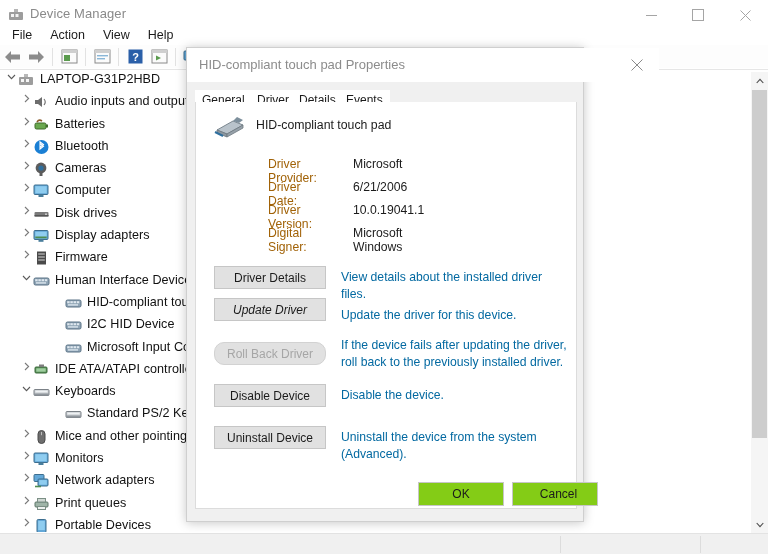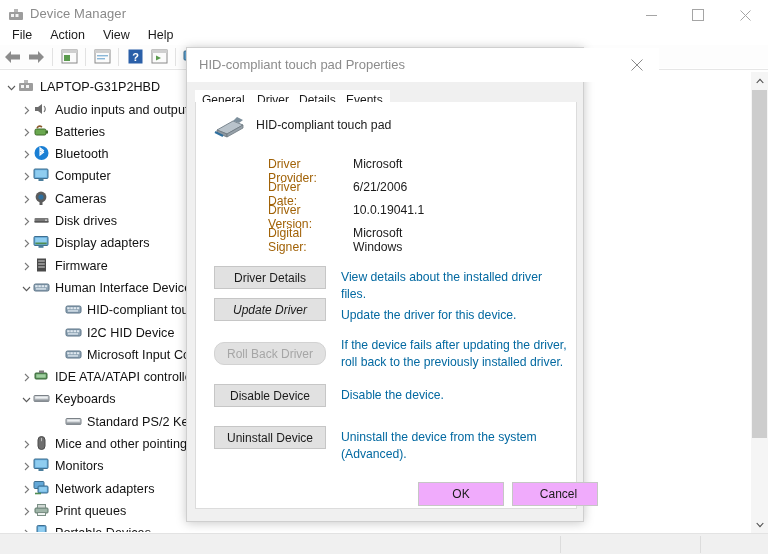--- a/index.html
+++ b/index.html
@@ -57,21 +57,21 @@
   #toolbar-rule{
     position:absolute;left:0;top:69px;width:768px;height:1px;background:#e6e6e6;
   }
 
   
   #tree-panel{
     position:absolute;left:0;top:72px;width:768px;height:460px;
     background:#ffffff;overflow:hidden;
   }
   .tree-row{
-    position:relative;height:22.3px;display:flex;align-items:flex-end;
+    position:relative;height:22.3px;display:flex;align-items:flex-start;
     white-space:nowrap;
   }
   .chev{
     width:13px;min-width:13px;text-align:center;color:#6d6d6d;font-size:9px;
     line-height:1;
   }
   .chev.open{color:#5a5a5a;}
   .chev.none{color:transparent;}
   .ticon{width:17px;min-width:17px;height:16px;margin-right:5px;position:relative;}
   .tlabel{font-size:12.6px;color:#111;letter-spacing:.05px;}
@@ -155,21 +155,21 @@
   }
   .act-btn.disabled{color:#a6a6a6;background:#e1e1e1;border-color:#d2d2d2;border-radius:10px;}
   .act-desc{
     position:absolute;left:145px;width:228px;
     font-size:12.2px;color:#0369a1;line-height:17px;
   }
 
   #dlg-footer{position:absolute;left:0;top:461px;width:396px;height:12px;}
   .dlg-btn{
     position:absolute;top:-27px;width:86px;height:24px;
-    background:#f0abfc;border:1px solid #c6c6c6;
+    background:#84cc16;border:1px solid #c6c6c6;
     font-size:12px;color:#1b1b1b;
     display:flex;align-items:center;justify-content:center;
     font-family:"Liberation Sans", sans-serif;
   }
   #btn-ok{left:231px;}
   #btn-cancel{left:325px;padding-left:13px;}
 </style>
 </head>
 <body>
 
@@ -299,36 +299,36 @@
             <circle cx="8.5" cy="8" r="7" fill="#1a7fd4"></circle>
             <path d="M7 4.5 L10.5 7.2 L7 10 L7 2.8 L10.5 5.6 L7 8.3" stroke="#ffffff" stroke-width="1.1" fill="none"></path>
           </svg></span>
         <span class="tlabel">Bluetooth</span>
       </div>
       <div class="tree-row d1">
         <span class="chev "><svg width="9" height="9" viewBox="0 0 9 9">
             <path d="M3 1 L6.6 4.5 L3 8" stroke="#7a7a7a" stroke-width="1.1" fill="none"></path>
           </svg></span>
         <span class="ticon"><svg width="17" height="16" viewBox="0 0 17 16">
+            <circle cx="8" cy="7" r="5.4" fill="#5c5c5c"></circle>
+            <circle cx="8" cy="7" r="2.6" fill="#2f6f9e"></circle>
+            <rect x="6.5" y="12" width="3" height="3" fill="#5c5c5c"></rect>
+          </svg></span>
+        <span class="tlabel">Cameras</span>
+      </div>
+      <div class="tree-row d1">
+        <span class="chev "><svg width="9" height="9" viewBox="0 0 9 9">
+            <path d="M3 1 L6.6 4.5 L3 8" stroke="#7a7a7a" stroke-width="1.1" fill="none"></path>
+          </svg></span>
+        <span class="ticon"><svg width="17" height="16" viewBox="0 0 17 16">
             <rect x="1" y="2" width="14" height="9.5" rx="1" fill="#63a8d8" stroke="#3d6e8f"></rect>
             <rect x="2.3" y="3.2" width="11.4" height="7" fill="#8fcdf0"></rect>
             <rect x="5.5" y="11.5" width="5" height="2.5" fill="#4a7e9c"></rect>
           </svg></span>
         <span class="tlabel">Computer</span>
-      </div>
-      <div class="tree-row d1">
-        <span class="chev "><svg width="9" height="9" viewBox="0 0 9 9">
-            <path d="M3 1 L6.6 4.5 L3 8" stroke="#7a7a7a" stroke-width="1.1" fill="none"></path>
-          </svg></span>
-        <span class="ticon"><svg width="17" height="16" viewBox="0 0 17 16">
-            <circle cx="8" cy="7" r="5.4" fill="#5c5c5c"></circle>
-            <circle cx="8" cy="7" r="2.6" fill="#2f6f9e"></circle>
-            <rect x="6.5" y="12" width="3" height="3" fill="#5c5c5c"></rect>
-          </svg></span>
-        <span class="tlabel">Cameras</span>
       </div>
       <div class="tree-row d1">
         <span class="chev "><svg width="9" height="9" viewBox="0 0 9 9">
             <path d="M3 1 L6.6 4.5 L3 8" stroke="#7a7a7a" stroke-width="1.1" fill="none"></path>
           </svg></span>
         <span class="ticon"><svg width="17" height="16" viewBox="0 0 17 16">
             <rect x="1.5" y="6" width="14" height="4.5" rx="1" fill="#7a7a7a"></rect>
             <rect x="1.5" y="9" width="14" height="1.5" fill="#555"></rect>
             <circle cx="13" cy="8.2" r=".9" fill="#d8d8d8"></circle>
           </svg></span>

